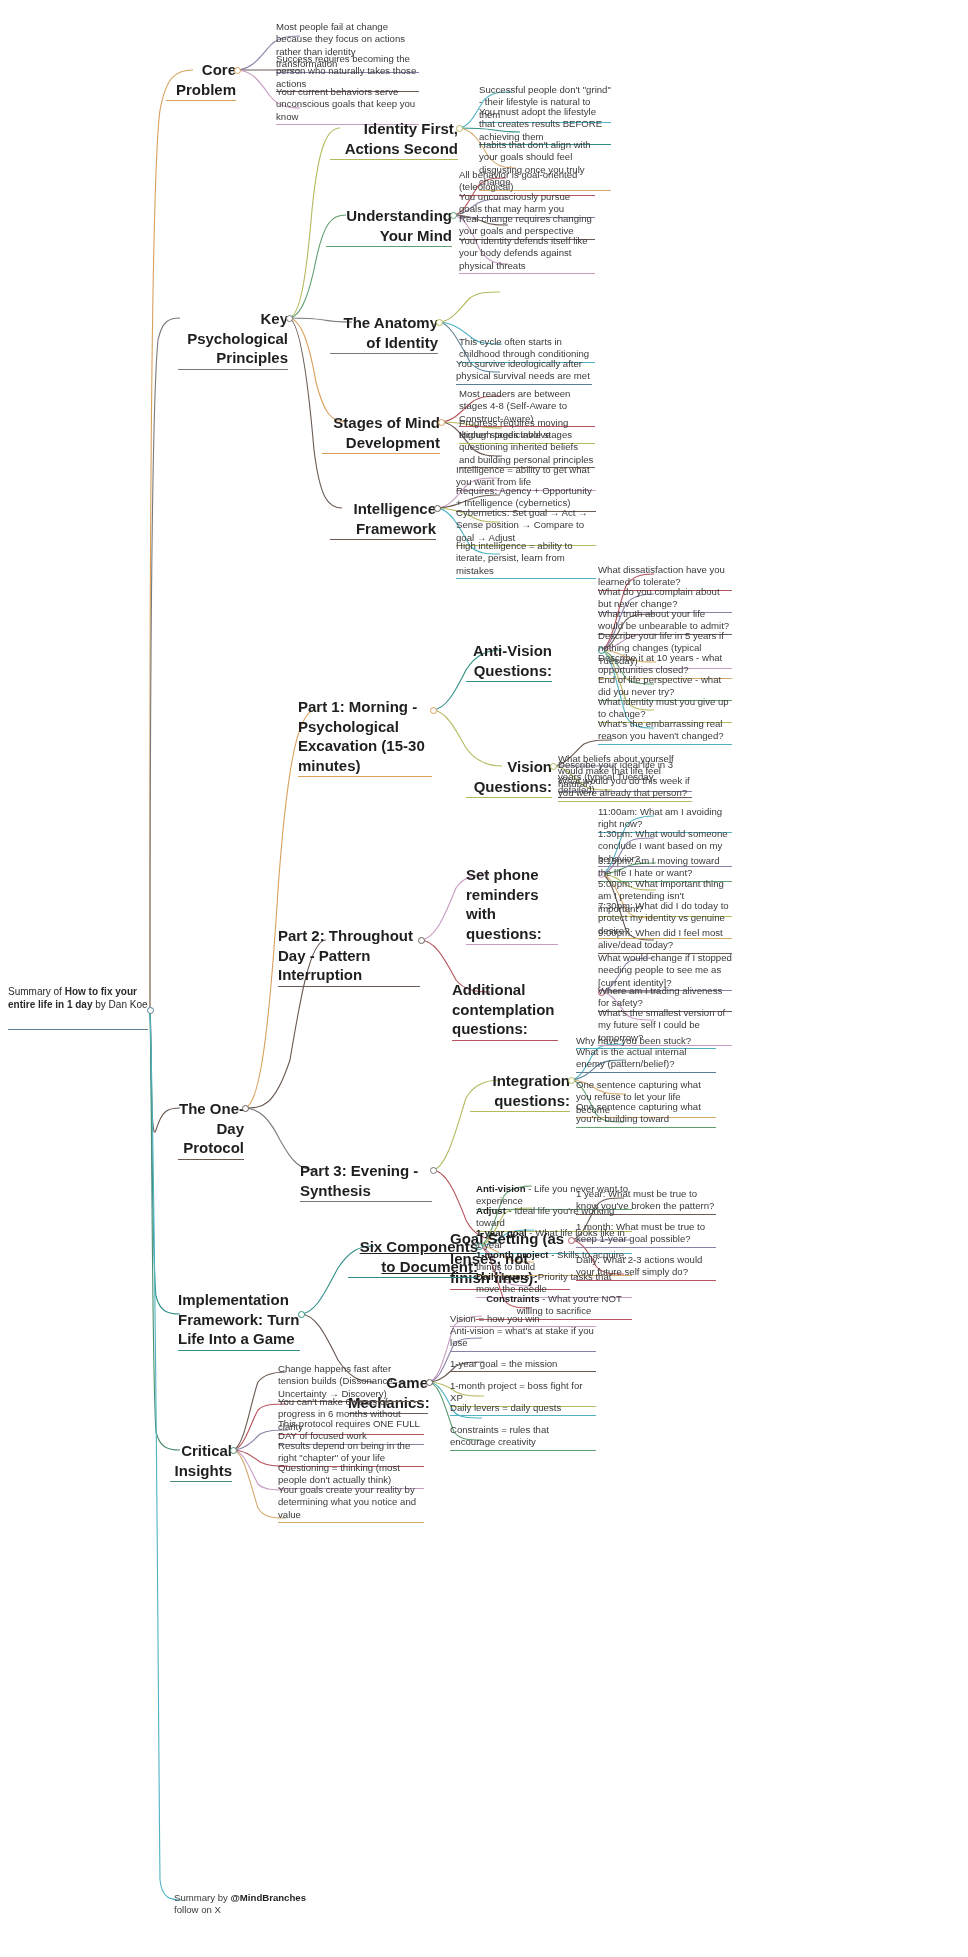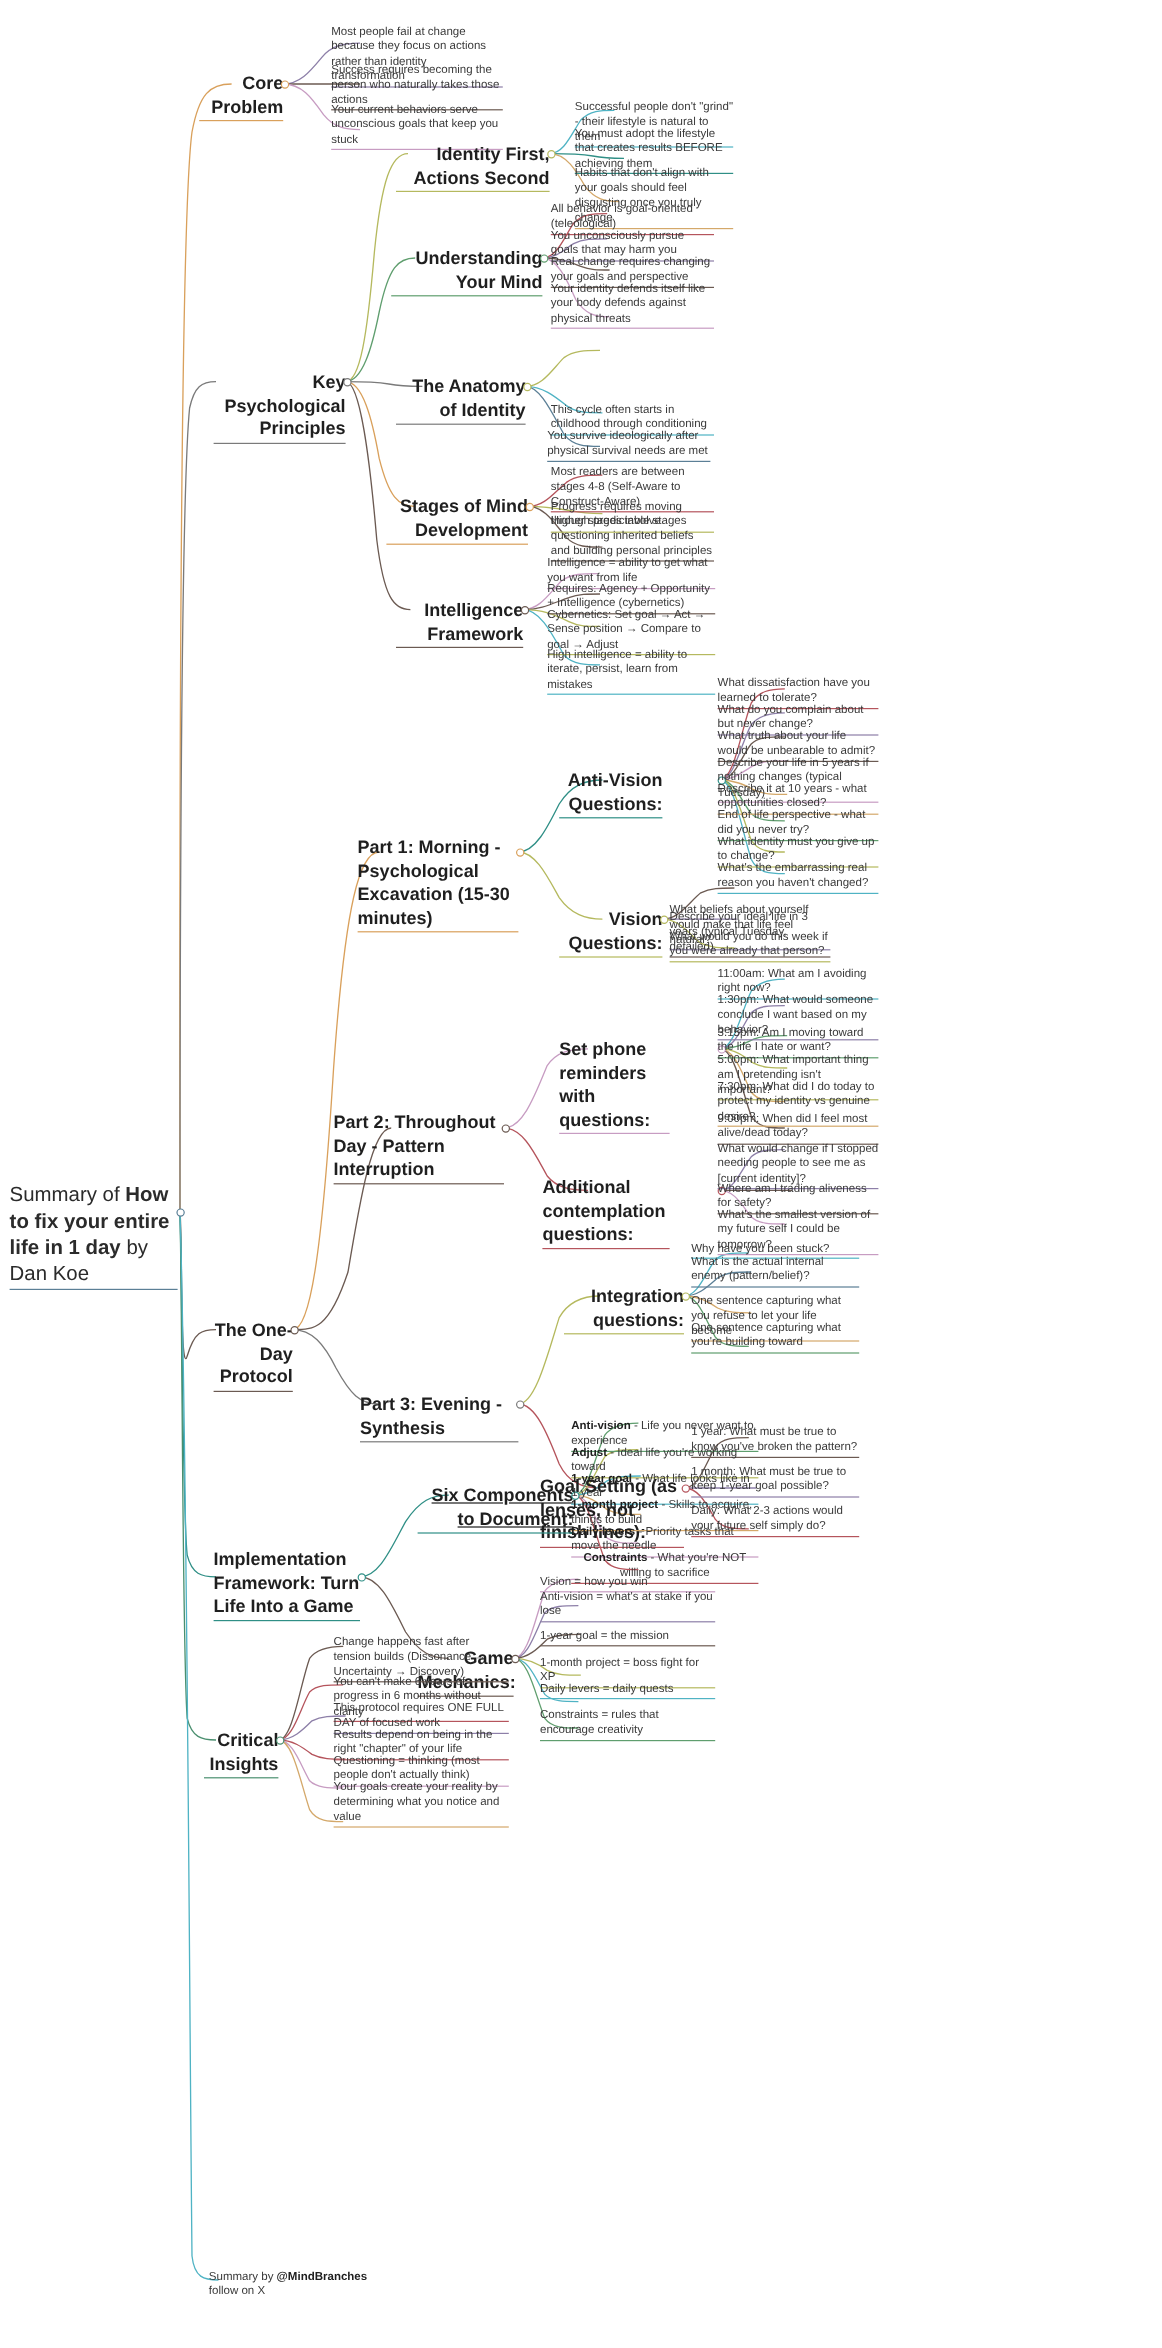--- a/index.html
+++ b/index.html
@@ -19,25 +19,25 @@
     position:absolute;left:0;top:0;width:968px;height:1957px;
     pointer-events:none;
   }
   .node{
     position:absolute;
     box-sizing:border-box;
     line-height:1.30;
   }
   
   .root{
-    font-size:17px;
+    font-size:10px;
     color:#2b2b2b;
     text-align:left;
     border-bottom:1.4px solid #5b7f96;
-    padding-bottom:1px;
+    padding-bottom:18px;
   }
   .root b{font-weight:bold;}
   
   .branch{
     font-size:15px;
     font-weight:bold;
     color:#1f1f1f;
     text-align:right;
     border-bottom:1.1px solid #7a7a7a;
     padding-bottom:1px;
@@ -186,21 +186,21 @@
   <div class="node root" style="left:8px; top:985px; width:140px;">
     <span>Summary of </span><b>How to fix your entire life in 1 day</b><span> by Dan Koe</span>
   </div>
   <div class="dot" style="left:147px; top:1007px; border:1.3px solid #5b7f96;"></div>
 
   <div class="node branch" style="left:166px; top:60px; width:70px; border-bottom-color:#d9a05b;">Core Problem</div>
   <div class="dot" style="left:234px; top:67px; border:1.3px solid #d9a05b;"></div>
 
   <div class="node leaf" style="left:276px; top:21px; width:143px; border-bottom-color:#8d7fa8;">Most people fail at change because they focus on actions rather than identity transformation</div>
   <div class="node leaf" style="left:276px; top:53px; width:143px; border-bottom-color:#6b5a52;">Success requires becoming the person who naturally takes those actions</div>
-  <div class="node leaf" style="left:276px; top:86px; width:143px; border-bottom-color:#c79cc2;">Your current behaviors serve unconscious goals that keep you stuck</div>
+  <div class="node leaf" style="left:276px; top:86px; width:143px; border-bottom-color:#c79cc2;">Your current behaviors serve unconscious goals that keep you know</div>
 
   <div class="node branch" style="left:178px; top:309px; width:110px; border-bottom-color:#7a7a7a;">Key Psychological Principles</div>
   <div class="dot" style="left:286px; top:315px; border:1.3px solid #7a7a7a;"></div>
 
   <div class="node branch" style="left:330px; top:119px; width:128px; border-bottom-color:#b5b95e;">Identity First, Actions Second</div>
   <div class="dot" style="left:456px; top:125px; border:1.3px solid #b5b95e;"></div>
 
   <div class="node leaf" style="left:479px; top:84px; width:132px; border-bottom-color:#4fb3c4;">Successful people don't "grind" - their lifestyle is natural to them</div>
   <div class="node leaf" style="left:479px; top:106px; width:132px; border-bottom-color:#2f8f86;">You must adopt the lifestyle that creates results BEFORE achieving them</div>
   <div class="node leaf" style="left:479px; top:139px; width:132px; border-bottom-color:#d4a86a;">Habits that don't align with your goals should feel disgusting once you truly change</div>

